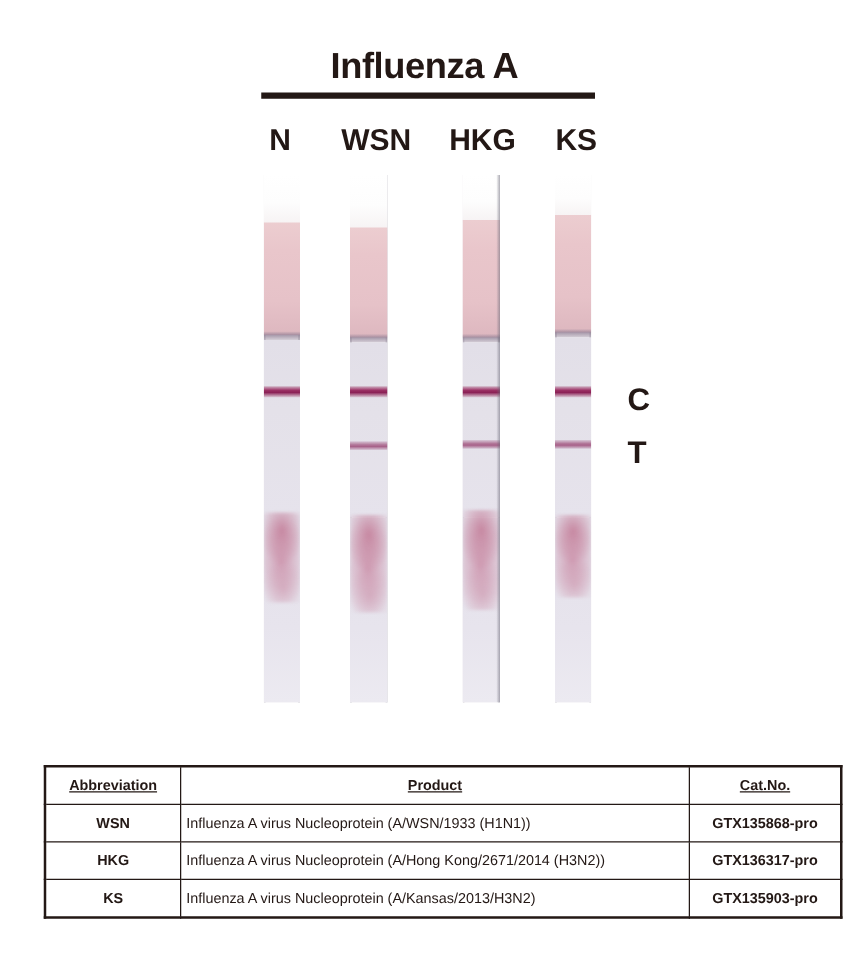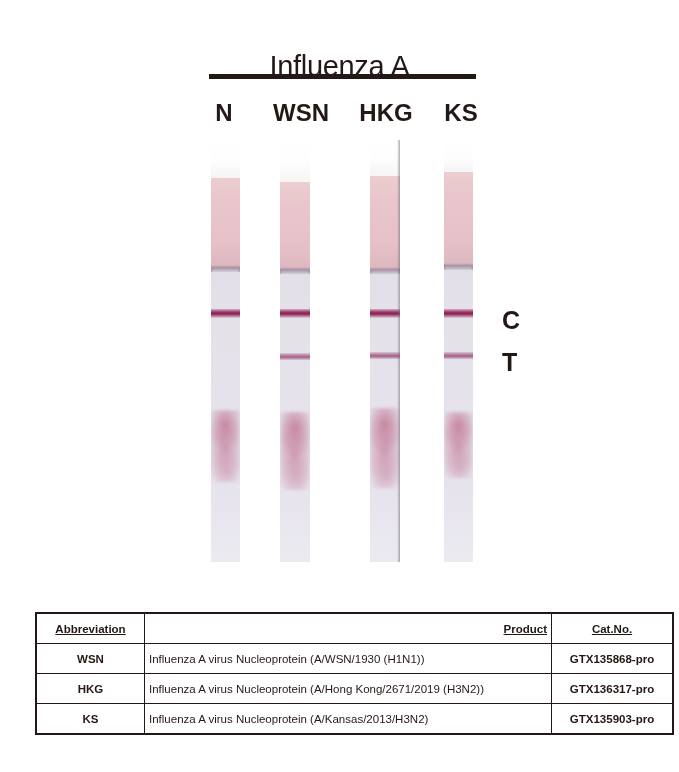--- a/index.html
+++ b/index.html
@@ -5,22 +5,22 @@
 <style>
   html,body{margin:0;padding:0;background:#ffffff;}
   body{
     width:679px;height:772px;position:relative;overflow:hidden;
     font-family:"Liberation Sans", sans-serif;color:#231815;
   }
   .fig{position:absolute;left:0;top:0;width:679px;height:772px;}
 
   
   .title{
-    position:absolute;left:0;top:49px;width:679px;
-    text-align:center;font-size:29px;font-weight:normal;
+    position:absolute;left:0;top:36px;width:679px;
+    text-align:center;font-size:29px;font-weight:bold;
     letter-spacing:-0.3px;color:#231815;line-height:34px;
   }
   .title-rule{
     position:absolute;left:209px;top:74px;width:267px;height:5px;
     background:#231815;
   }
 
   
   .col-label{
     position:absolute;top:99px;font-size:24px;font-weight:bold;
@@ -108,21 +108,21 @@
     border:2px solid #231815;table-layout:fixed;
   }
   table.legend td,table.legend th{
     border:1.5px solid #231815;height:29px;padding:0 4px;
     font-size:11.5px;color:#231815;vertical-align:middle;
   }
   .c-abbr{width:99px;text-align:center;font-weight:bold;font-size:12px;}
   .c-prod{width:398px;text-align:left;padding-left:10px;font-size:11.5px;}
   .c-cat{width:112px;text-align:center;font-weight:bold;font-size:12px;}
   thead th{font-weight:bold;text-align:center;font-size:12px;text-decoration:underline;}
-  thead th.h-prod{text-align:right;}
+  thead th.h-prod{text-align:center;}
 </style>
 </head>
 <body>
 
 <div class="fig">
 
   <div class="title">Influenza A</div>
   <div class="title-rule"></div>
 
   <div class="col-label" style="left:199px;width:50px;">N</div>
@@ -190,26 +190,26 @@
       <thead>
         <tr>
           <th class="c-abbr">Abbreviation</th>
           <th class="c-prod h-prod">Product</th>
           <th class="c-cat">Cat.No.</th>
         </tr>
       </thead>
       <tbody>
         <tr>
           <td class="c-abbr">WSN</td>
-          <td class="c-prod">Influenza A virus Nucleoprotein (A/WSN/1930 (H1N1))</td>
+          <td class="c-prod">Influenza A virus Nucleoprotein (A/WSN/1933 (H1N1))</td>
           <td class="c-cat">GTX135868-pro</td>
         </tr>
         <tr>
           <td class="c-abbr">HKG</td>
-          <td class="c-prod">Influenza A virus Nucleoprotein (A/Hong Kong/2671/2019 (H3N2))</td>
+          <td class="c-prod">Influenza A virus Nucleoprotein (A/Hong Kong/2671/2014 (H3N2))</td>
           <td class="c-cat">GTX136317-pro</td>
         </tr>
         <tr>
           <td class="c-abbr">KS</td>
           <td class="c-prod">Influenza A virus Nucleoprotein (A/Kansas/2013/H3N2)</td>
           <td class="c-cat">GTX135903-pro</td>
         </tr>
       </tbody>
     </table>
   </div>

